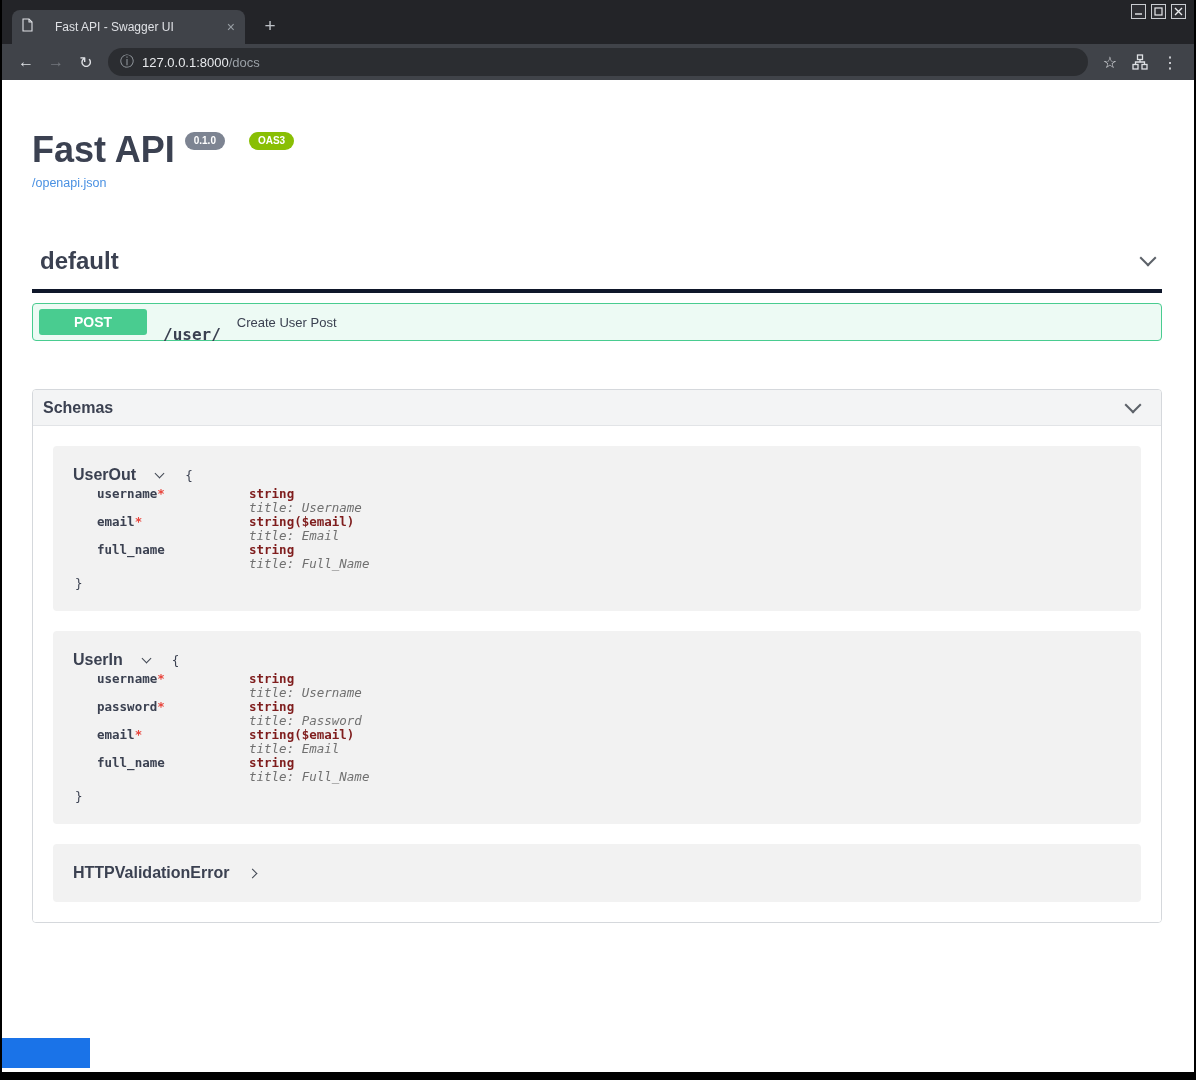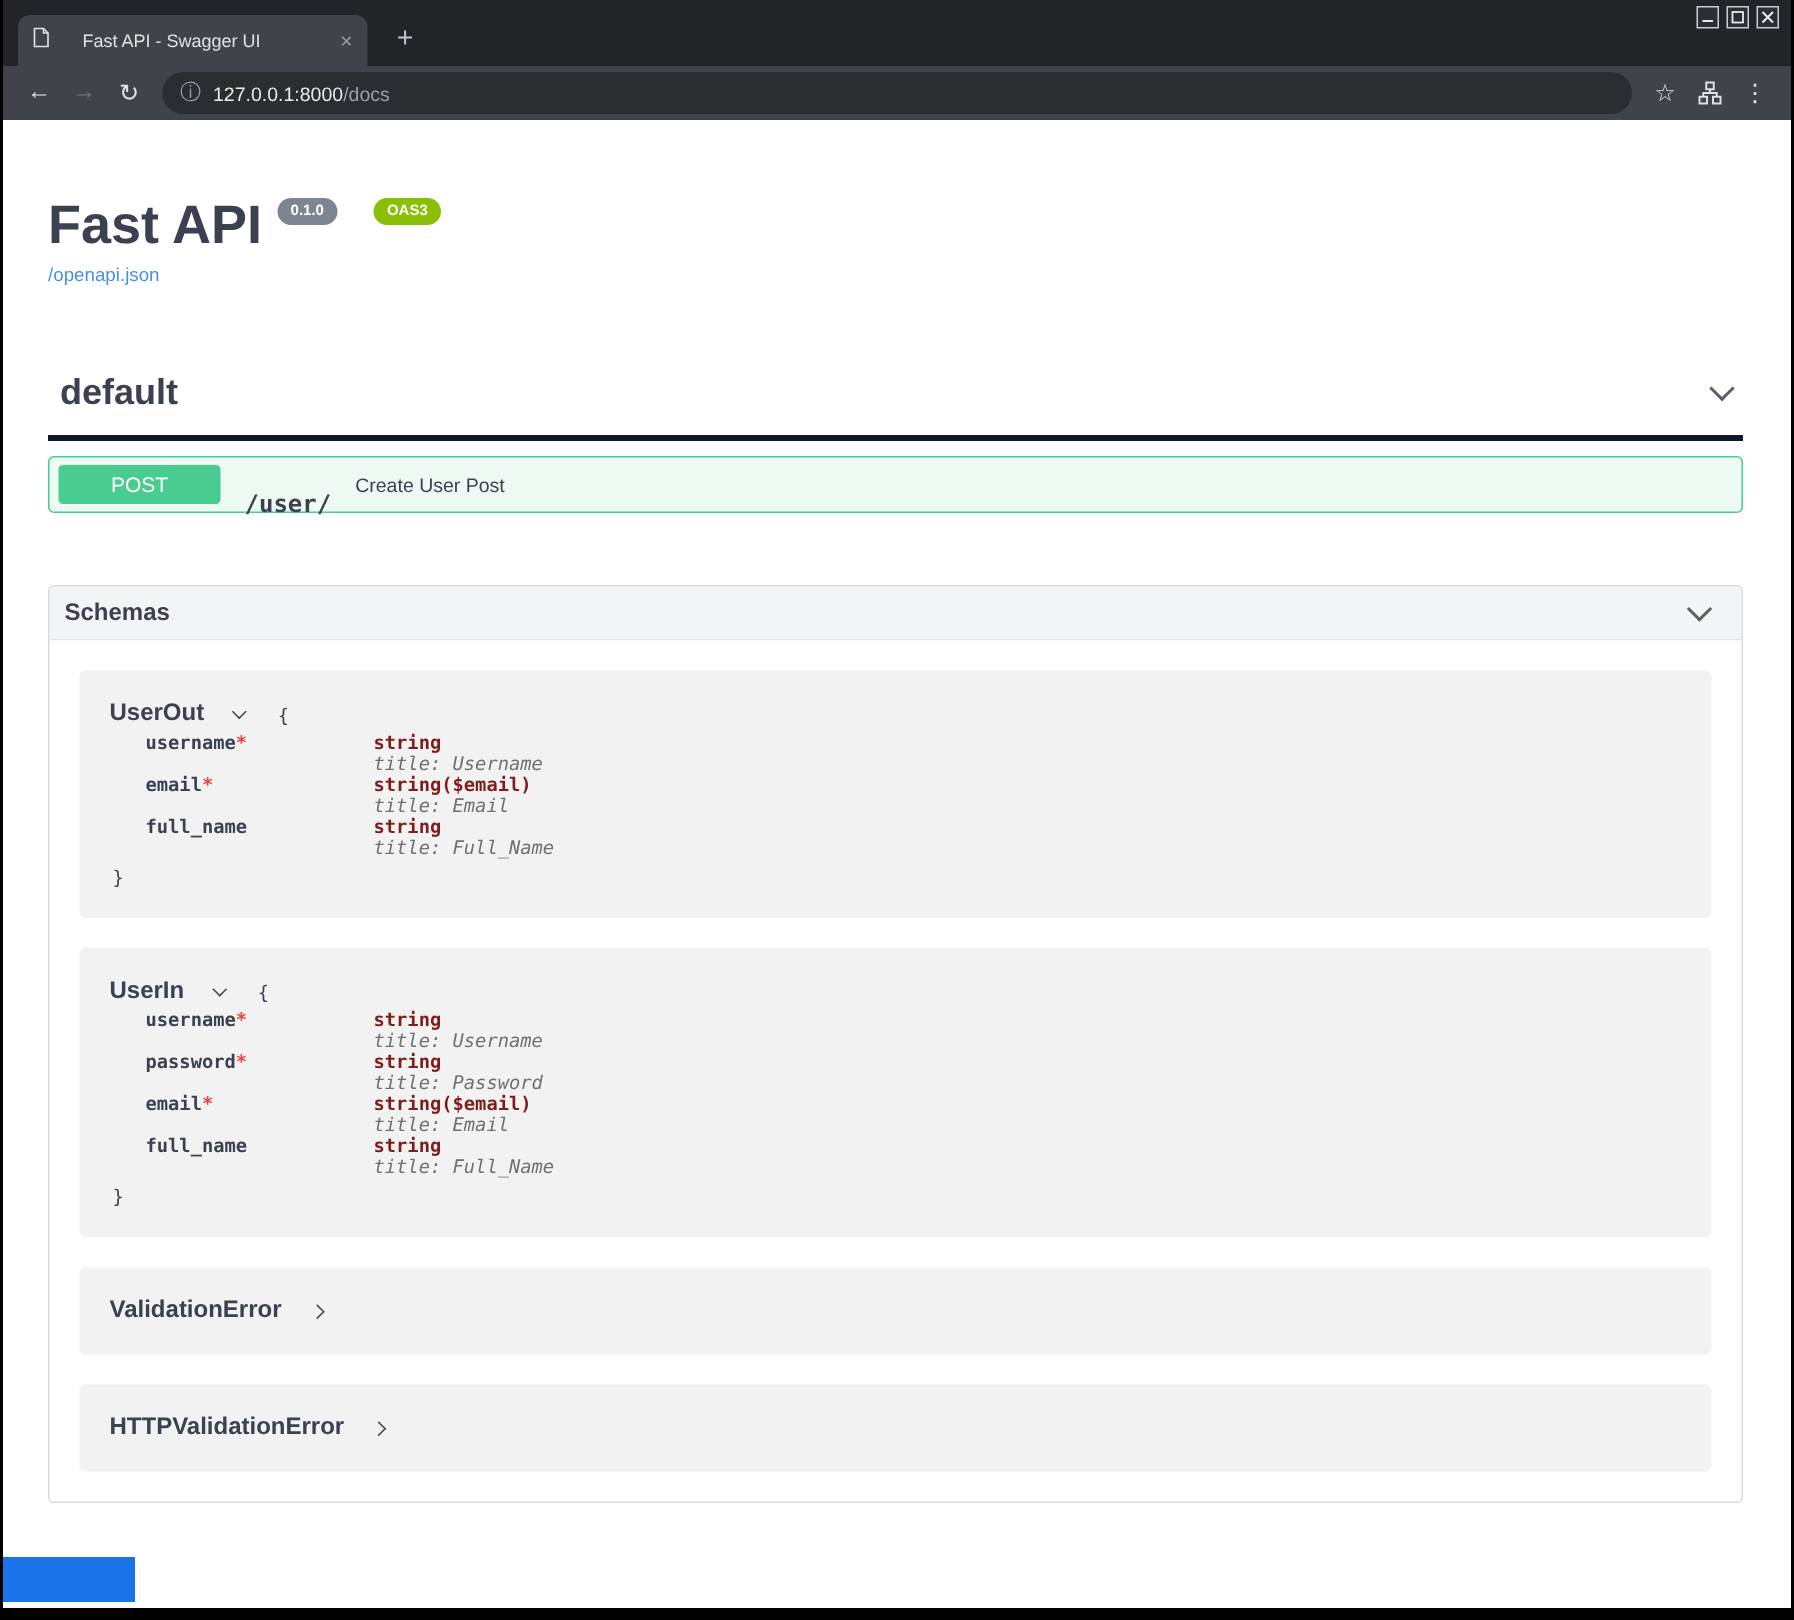--- a/index.html
+++ b/index.html
@@ -82,21 +82,21 @@
   .chev-right-sm {
     width: 7px; height: 7px; border-right: 1.6px solid #404753; border-bottom: 1.6px solid #404753;
     transform: rotate(-45deg);
   }
 
   .opblock {
     margin-top: 10px; border: 1px solid #49cc90; background: #edfaf4; border-radius: 4px;
     display: flex; align-items: center; gap: 16px; padding: 5px 6px; height: 38px; cursor: pointer;
   }
   .opblock-method {
-    background: #49cc90; color: #fff; font-weight: 400; font-size: 14px;
+    background: #49cc90; color: #fff; font-weight: 700; font-size: 14px;
     border-radius: 3px; width: 108px; height: 26px; flex: none;
     display: flex; align-items: center; justify-content: center;
   }
   .opblock-path { font-family: "DejaVu Sans Mono", monospace; font-weight: 600; font-size: 16px; color: #3b4151; margin-top: 24px; }
   .opblock-summary { font-size: 13px; color: #3b4151; }
 
   .models {
     margin-top: 48px; border: 1px solid #d5d8dc; border-radius: 4px; overflow: hidden;
   }
   .models-header {
@@ -275,26 +275,20 @@
               <div class="prop-name"><span>full_name</span><span class="star"></span></div>
               <div class="prop-desc">
                 <div class="prop-type">string</div>
                 <div class="prop-title">title: Full_Name</div>
               </div>
             </div>
           </div>
           <div class="brace">}</div>
         </div>
 
-        <div class="model-card">
-          <div class="model-head">
-            <span class="model-name">ValidationError</span>
-            <span class="chev chev-right-sm"></span>
-          </div>
-        </div>
 
         <div class="model-card">
           <div class="model-head">
             <span class="model-name">HTTPValidationError</span>
             <span class="chev chev-right-sm"></span>
           </div>
         </div>
 
       </div>
     </div>

